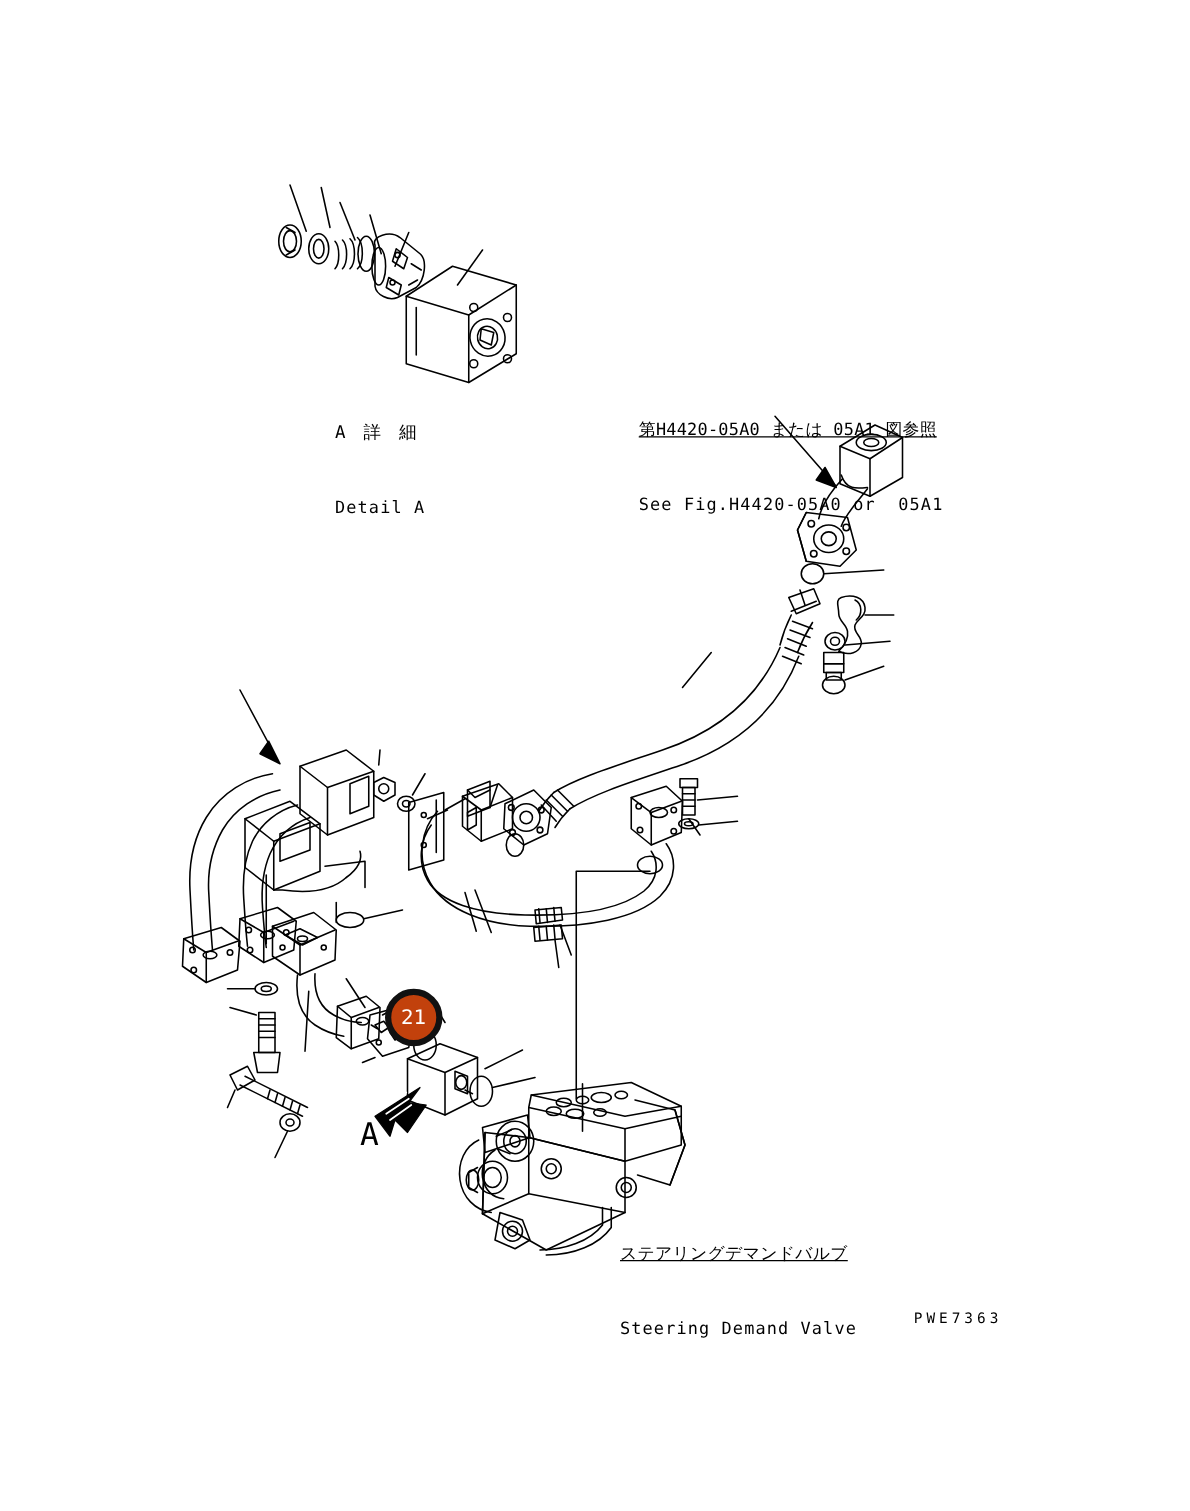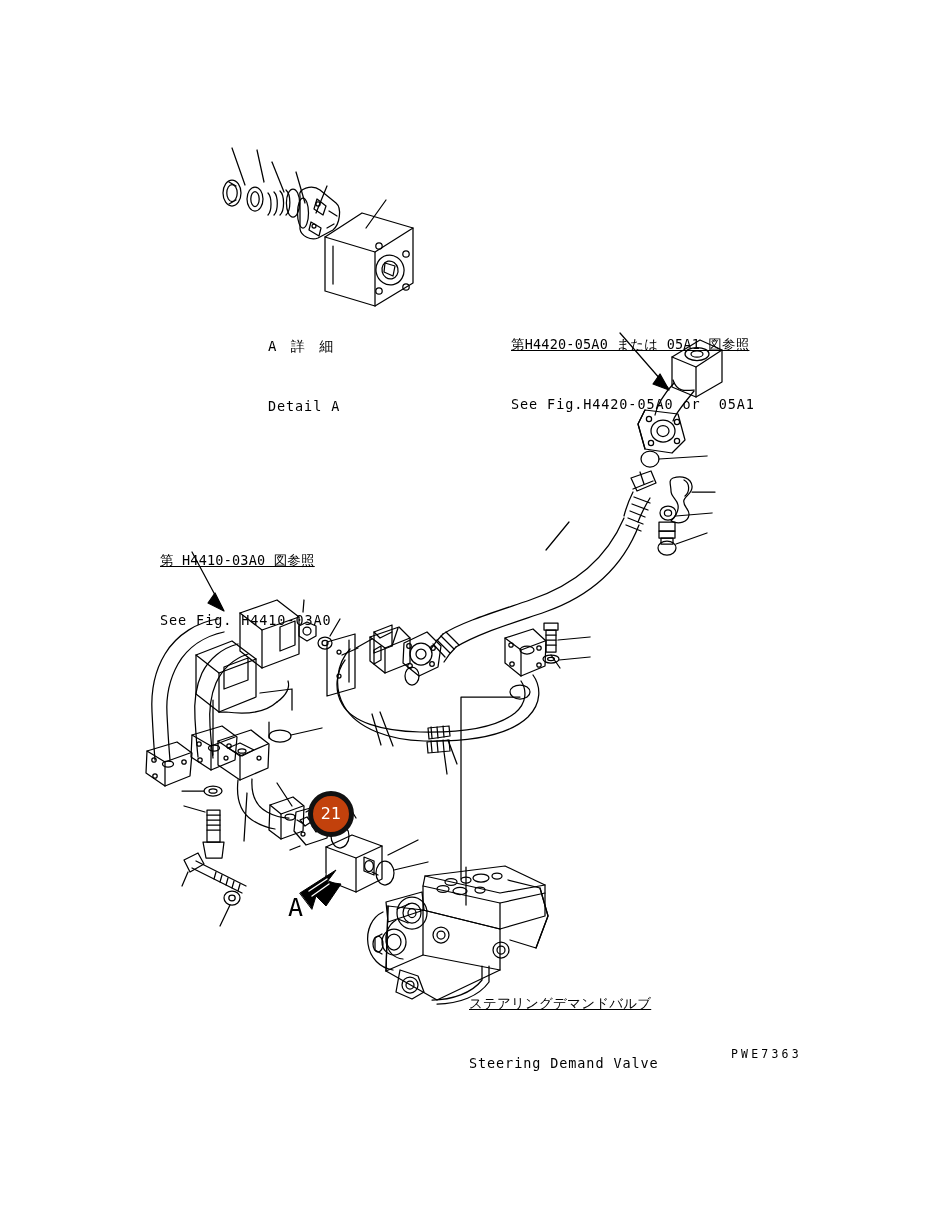--- a/index.html
+++ b/index.html
@@ -49,21 +49,21 @@
     font-size: 11.5px;
     letter-spacing: 3.2px;
   }
   .lbl-secletter {
     font-size: 25px;
     font-family: "DejaVu Sans Mono", monospace;
   }
   #label-detail-a { left: 268px; top: 295px; }
   #label-see-h4420 { left: 511px; top: 294px; }
   #label-see-h4410 { left: 160px; top: 510px; }
-  #label-steering-valve { left: 469px; top: 953px; }
+  #label-steering-valve { left: 496px; top: 953px; }
   #label-drawing-code { left: 731px; top: 1047px; }
   #label-section-a { left: 288px; top: 891px; }
   .callout-badge {
     position: absolute;
     width: 46px;
     height: 46px;
     border-radius: 50%;
     display: flex;
     align-items: center;
     justify-content: center;
@@ -495,24 +495,20 @@
   <div class="lbl" id="label-detail-a">
     <div class="lbl-detail-jp">A 詳 細</div>
     <div class="lbl-en">Detail A</div>
   </div>
 
   <div class="lbl" id="label-see-h4420">
     <div class="lbl-jp">第H4420-05A0 または 05A1 図参照</div>
     <div class="lbl-en">See Fig.H4420-05A0 or  05A1</div>
   </div>
 
-  <div class="lbl" id="label-see-h4410">
-    <div class="lbl-jp">第 H4410-03A0 図参照</div>
-    <div class="lbl-en">See Fig. H4410-03A0</div>
-  </div>
 
   <div class="lbl" id="label-steering-valve">
     <div class="lbl-jp">ステアリングデマンドバルブ</div>
     <div class="lbl-en">Steering Demand Valve</div>
   </div>
 
   <div class="lbl lbl-code" id="label-drawing-code">PWE7363</div>
 
   <div class="lbl lbl-secletter" id="label-section-a">A</div>
 

